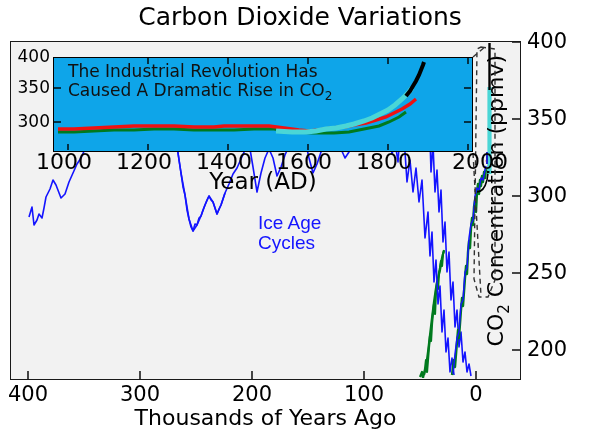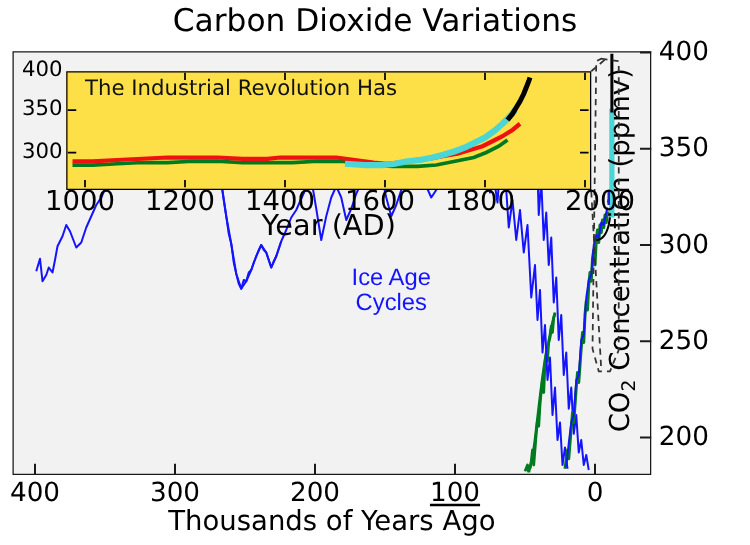--- a/index.html
+++ b/index.html
@@ -59,30 +59,29 @@
     transform:rotate(-90deg);
     transform-origin:center center;
     white-space:nowrap;
   }
   #y-axis-title sub{font-size:15px;}
 
   
   #ice-age-annotation{
     left:258px;top:213px;
     font-size:19px;color:#1414ff;
-    text-align:center;
     line-height:20px;
     font-family:"Liberation Sans", sans-serif;
     width:110px;
   }
 
   
   #inset-panel{
     left:53px;top:57px;width:420px;height:95px;
-    background:#fde047;
+    background:#0ea5e9;
     border:1.6px solid #000;
     box-sizing:border-box;
   }
   #inset-svg{position:absolute;left:0;top:0;}
   #inset-text{
     position:absolute;left:14px;top:4px;
     font-size:17px;color:#111;
     line-height:19px;
     font-family:"DejaVu Sans", sans-serif;
     white-space:nowrap;
@@ -157,21 +156,21 @@
 
   <div class="abs ytick-label" style="left:527px;top:31px;">400</div>
   <div class="abs ytick-label" style="left:527px;top:108px;">350</div>
   <div class="abs ytick-label" style="left:527px;top:185px;">300</div>
   <div class="abs ytick-label" style="left:527px;top:262px;">250</div>
   <div class="abs ytick-label" style="left:527px;top:339px;">200</div>
 
   <div class="abs xtick-label" style="left:-2px;top:384px;width:60px;">400</div>
   <div class="abs xtick-label" style="left:110px;top:384px;width:60px;">300</div>
   <div class="abs xtick-label" style="left:222px;top:384px;width:60px;">200</div>
-  <div class="abs xtick-label" style="left:334px;top:384px;width:60px;text-decoration:underline;">100</div>
+  <div class="abs xtick-label" style="left:334px;top:384px;width:60px;">100</div>
   <div class="abs xtick-label" style="left:452px;top:384px;width:48px;">0</div>
 
   <div class="abs" id="x-axis-title">Thousands of Years Ago</div>
 
   <div class="abs" id="y-axis-title"><span>CO</span><sub>2</sub><span> Concentration (ppmv)</span></div>
 
   <div class="abs" id="ice-age-annotation">
     <div>Ice Age</div>
     <div>Cycles</div>
   </div>
@@ -209,20 +208,21 @@
       <line x1="174" y1="92" x2="174" y2="86" stroke="#000" stroke-width="1.4"></line>
       <line x1="254" y1="92" x2="254" y2="86" stroke="#000" stroke-width="1.4"></line>
       <line x1="334" y1="92" x2="334" y2="86" stroke="#000" stroke-width="1.4"></line>
       <line x1="414" y1="92" x2="414" y2="86" stroke="#000" stroke-width="1.4"></line>
 
       <line x1="0" y1="30" x2="7" y2="30" stroke="#000" stroke-width="1.4"></line>
       <line x1="0" y1="64" x2="7" y2="64" stroke="#000" stroke-width="1.4"></line>
     </svg>
     <div id="inset-text">
       <div>The Industrial Revolution Has</div>
+      <div><span>Caused A Dramatic Rise in CO</span><sub>2</sub></div>
     </div>
   </div>
 
   <div class="abs inset-ytick-label" style="left:14px;top:48px;width:36px;">400</div>
   <div class="abs inset-ytick-label" style="left:14px;top:79px;width:36px;">350</div>
   <div class="abs inset-ytick-label" style="left:14px;top:113px;width:36px;">300</div>
 
   <div class="abs inset-xtick-label" style="left:34px;top:153px;width:60px;">1000</div>
   <div class="abs inset-xtick-label" style="left:114px;top:153px;width:60px;">1200</div>
   <div class="abs inset-xtick-label" style="left:194px;top:153px;width:60px;text-align:center;">1400</div>

